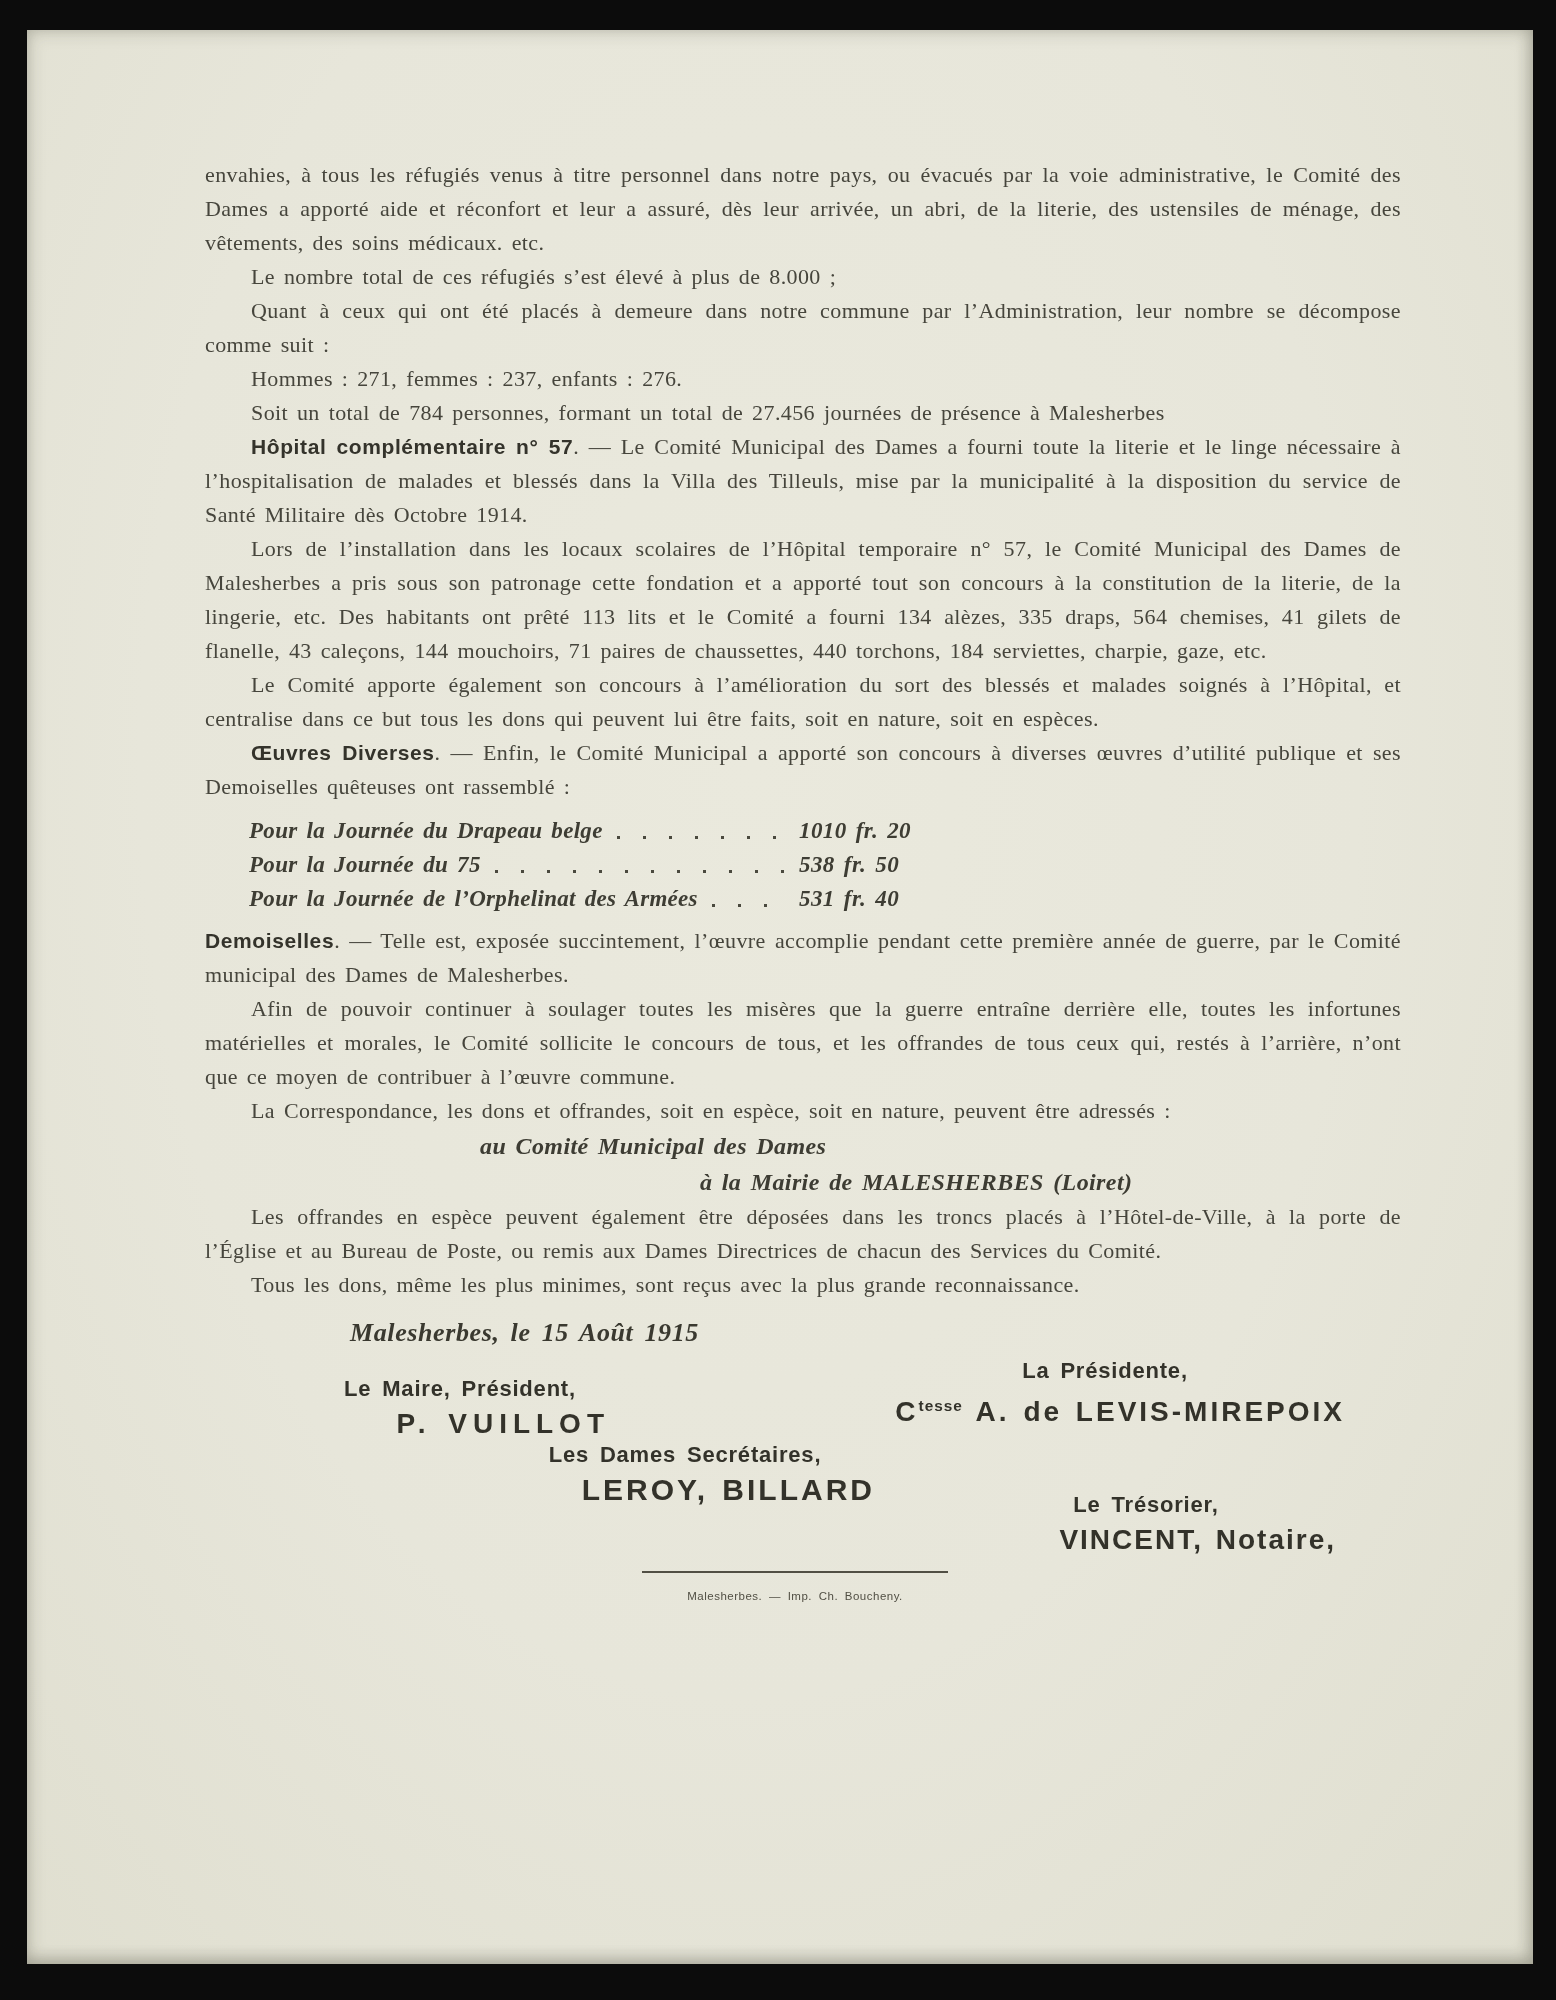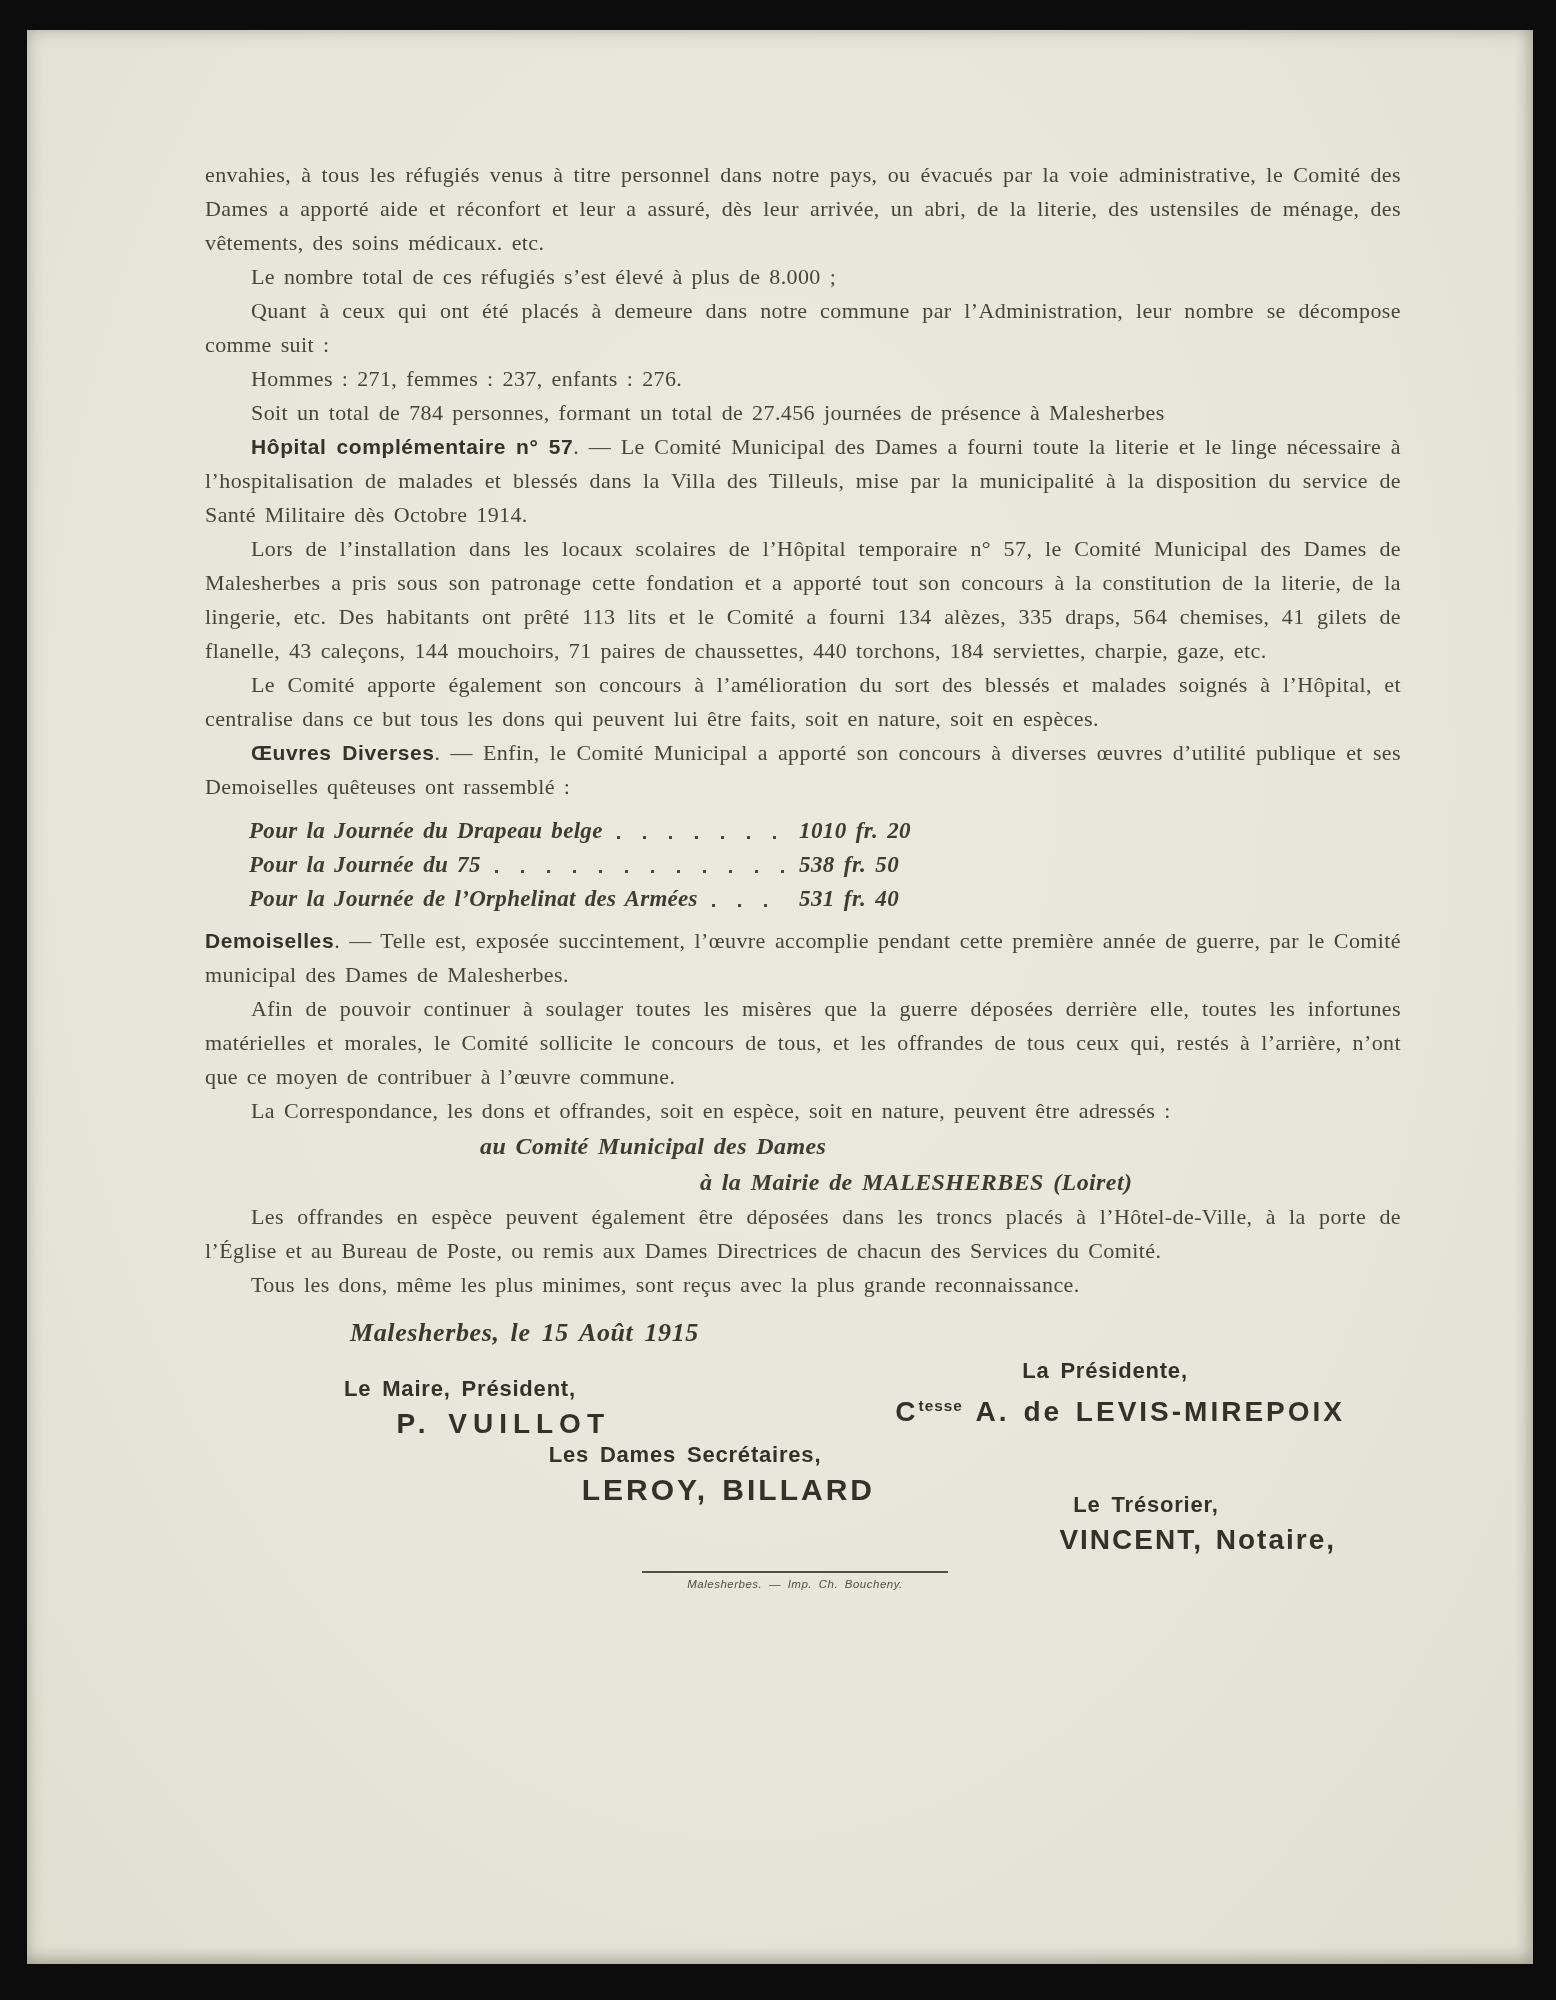--- a/index.html
+++ b/index.html
@@ -63,23 +63,23 @@
   .sig-name{font-size:28px;font-weight:700;letter-spacing:3px;margin-top:6px;line-height:32px;white-space:nowrap;text-align:right;}
   .sig-maire{left:105px;top:20px;width:300px;}
   .sig-presidente{left:660px;top:2px;width:480px;}
   .sig-secretaires{left:290px;top:86px;width:380px;}
   .sig-tresorier{left:751px;top:136px;width:380px;}
   .sig sup{font-size:.55em;vertical-align:super;letter-spacing:1px;}
   
   .imprint{
     margin:10px 0 0 437px;width:306px;
     border-top:2px solid #514f44;
-    padding-top:4px;text-align:center;
+    padding-top:16px;text-align:center;
     font-family:"Liberation Sans", sans-serif;
-    font-style:italic;font-size:11.5px;letter-spacing:.5px;
+    font-size:11.5px;letter-spacing:.5px;
     color:#514f44;line-height:14px;
   }
 </style>
 </head>
 <body>
 
 <div class="paper">
   <div class="content">
 
     <p class="para">envahies, à tous les réfugiés venus à titre personnel dans notre pays, ou évacués par la voie administrative, le Comité des Dames a apporté aide et réconfort et leur a assuré, dès leur arrivée, un abri, de la literie, des ustensiles de ménage, des vêtements, des soins médicaux. etc.</p>
@@ -106,21 +106,21 @@
         <span class="don-amount">538 fr. 50</span>
       </div>
       <div class="don-row">
         <span class="don-label">Pour la Journée de l’Orphelinat des Armées</span>
         <span class="don-leader"></span>
         <span class="don-amount">531 fr. 40</span>
       </div>
     </div>
 
     <p class="para"><span class="lead">Demoiselles</span><span>. — Telle est, exposée succintement, l’œuvre accomplie pendant cette première année de guerre, par le Comité municipal des Dames de Malesherbes.</span></p>
-    <p class="para ind">Afin de pouvoir continuer à soulager toutes les misères que la guerre déposées derrière elle, toutes les infortunes matérielles et morales, le Comité sollicite le concours de tous, et les offrandes de tous ceux qui, restés à l’arrière, n’ont que ce moyen de contribuer à l’œuvre commune.</p>
+    <p class="para ind">Afin de pouvoir continuer à soulager toutes les misères que la guerre entraîne derrière elle, toutes les infortunes matérielles et morales, le Comité sollicite le concours de tous, et les offrandes de tous ceux qui, restés à l’arrière, n’ont que ce moyen de contribuer à l’œuvre commune.</p>
 
     <p class="para ind sp-corresp">La Correspondance, les dons et offrandes, soit en espèce, soit en nature, peuvent être adressés :</p>
     <p class="addr addr-1">au Comité Municipal des Dames</p>
     <p class="addr addr-2">à la Mairie de MALESHERBES (Loiret)</p>
 
     <p class="para ind sp-offrandes">Les offrandes en espèce peuvent également être déposées dans les troncs placés à l’Hôtel-de-Ville, à la porte de l’Église et au Bureau de Poste, ou remis aux Dames Directrices de chacun des Services du Comité.</p>
     <p class="para ind">Tous les dons, même les plus minimes, sont reçus avec la plus grande reconnaissance.</p>
 
     <p class="date-line">Malesherbes, le 15 Août 1915</p>
 

